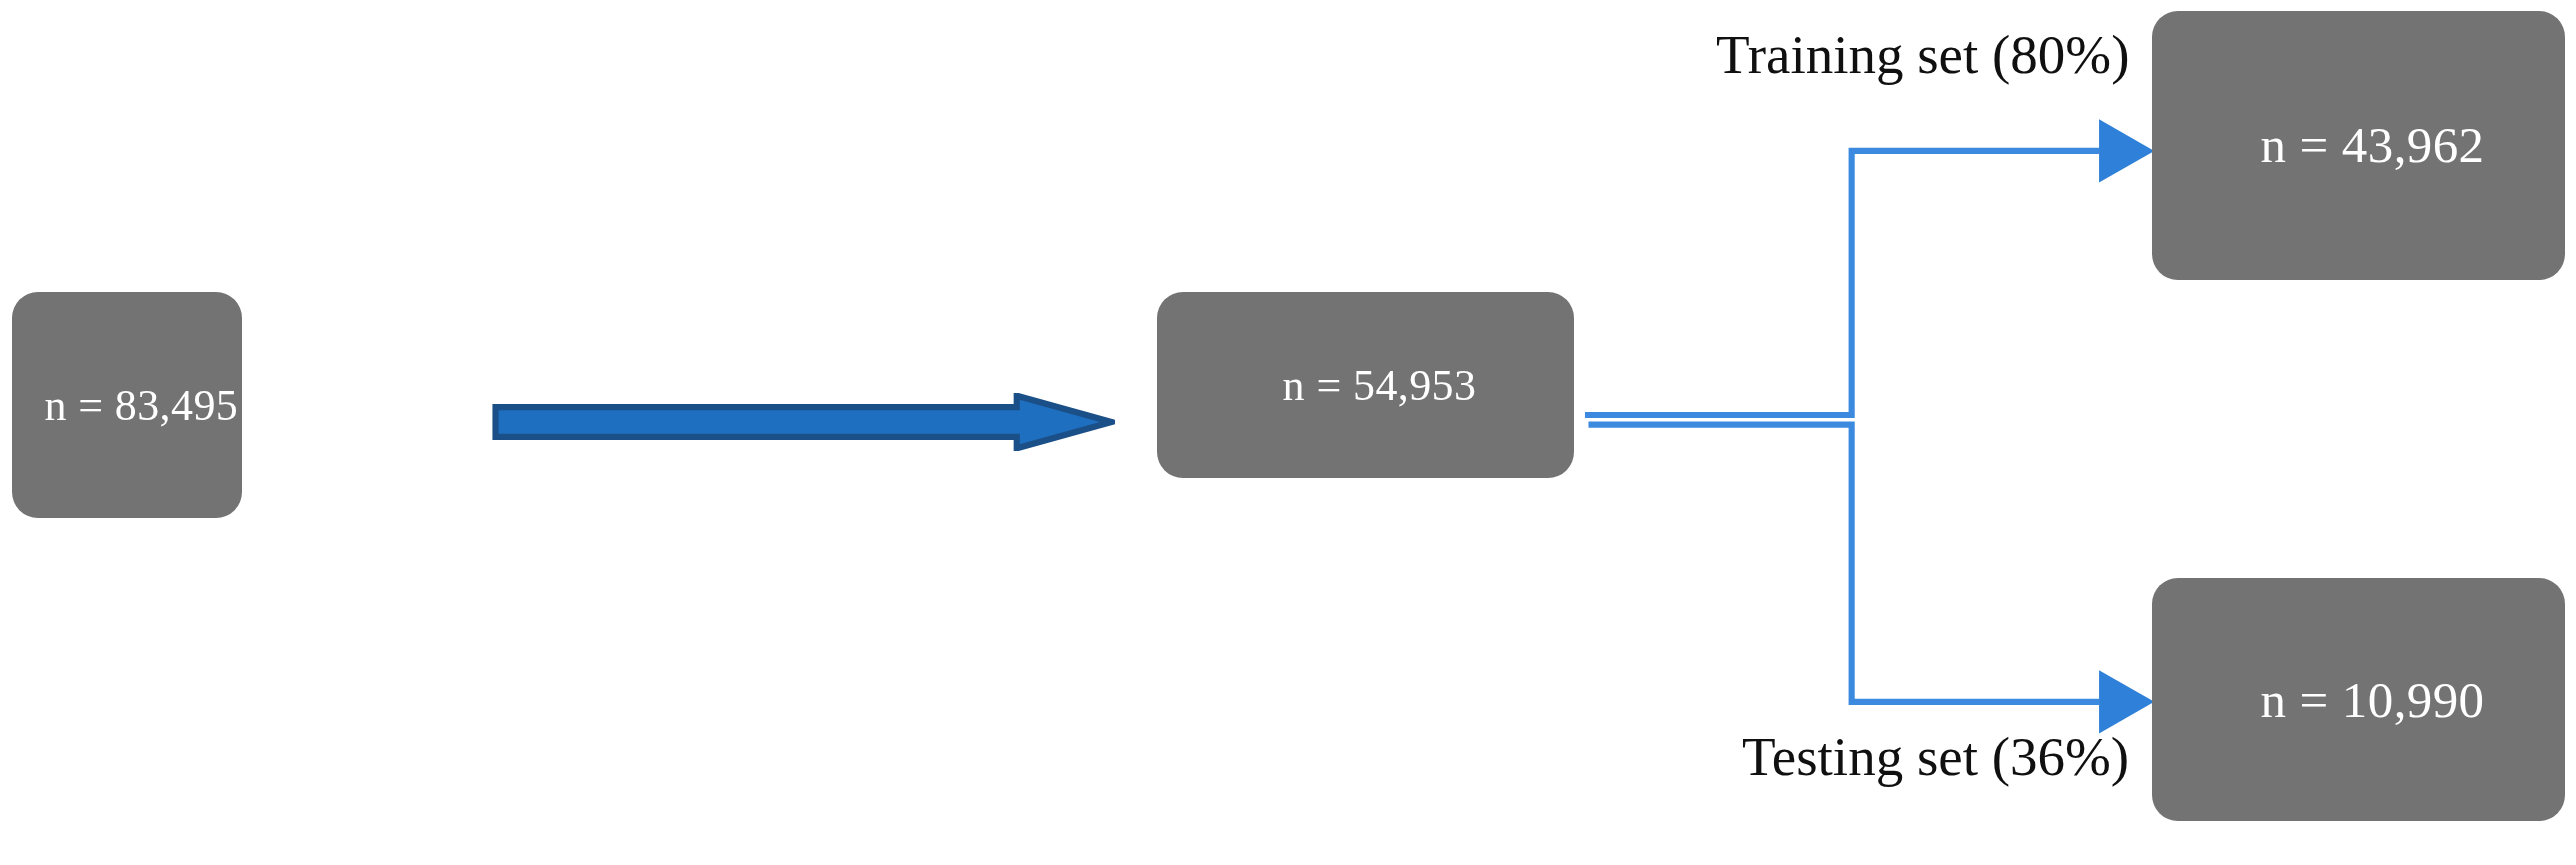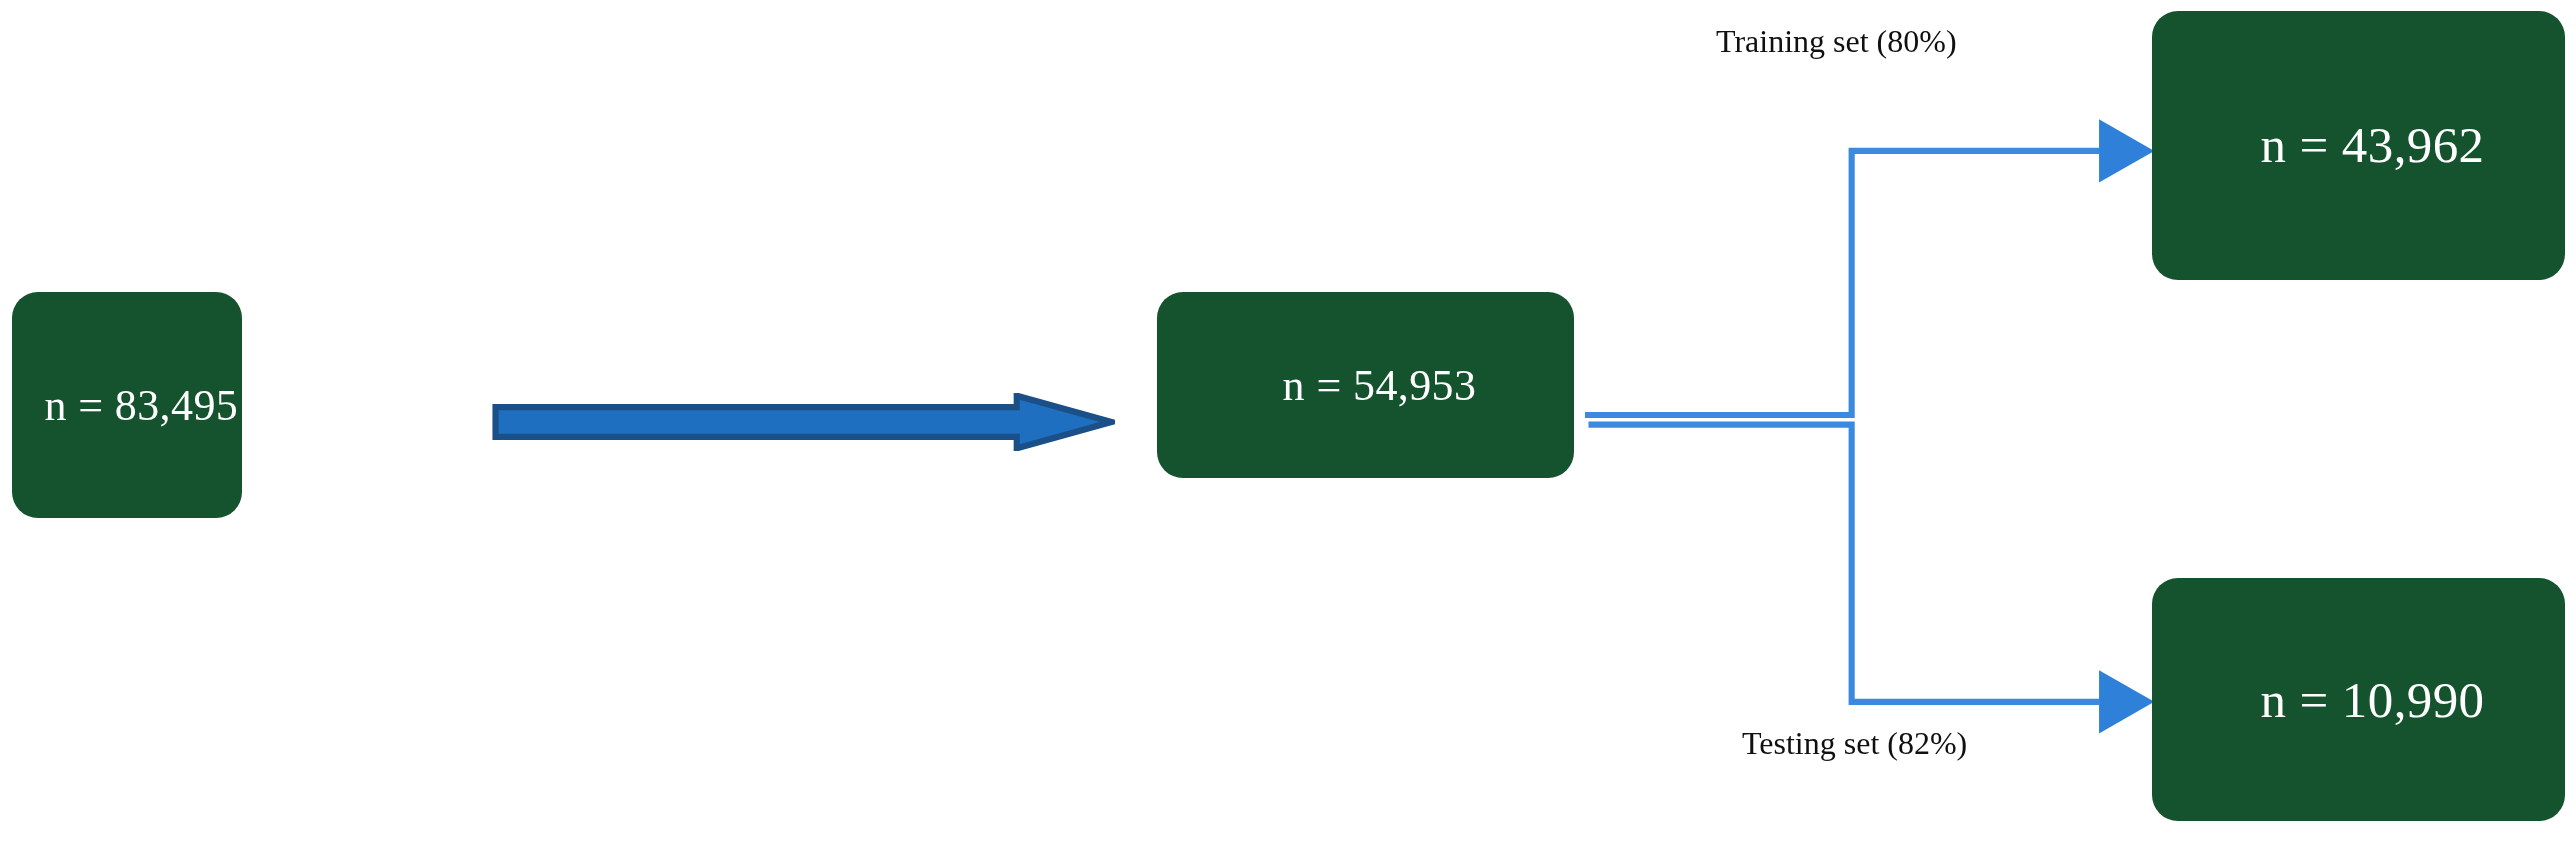--- a/index.html
+++ b/index.html
@@ -15,21 +15,21 @@
     position: relative;
     width: 2576px;
     height: 865px;
     background: #ffffff;
     overflow: hidden;
   }
 
   
   .node-box {
     position: absolute;
-    background: #14532d;
+    background: #737373;
     border-radius: 26px;
     display: flex;
     align-items: center;
     justify-content: center;
     box-sizing: border-box;
     padding-left: 28px;
   }
   .node-label {
     color: #ffffff;
     font-family: "Liberation Serif", "DejaVu Serif", serif;
@@ -77,21 +77,21 @@
     width: 2576px;
     height: 865px;
     pointer-events: none;
   }
 
   
   .branch-label {
     position: absolute;
     color: #101010;
     font-family: "Liberation Serif", "DejaVu Serif", serif;
-    font-size: 32px;
+    font-size: 55px;
     white-space: nowrap;
   }
   #label-training { left: 1716px; top: 23px; }
   #label-testing  { left: 1742px; top: 725px; }
 </style>
 </head>
 <body>
 
 <div id="canvas">
 
@@ -114,21 +114,21 @@
 
     <path d="M 1806,473 L 2110,473 L 2110,172 L 2392,172" fill="none" stroke="#3B8AE0" stroke-width="7" stroke-linejoin="miter" stroke-linecap="butt"></path>
     <polygon points="2392,136 2455,172 2392,208" fill="#2E80D8"></polygon>
 
     <path d="M 1810,484 L 2110,484 L 2110,800 L 2392,800" fill="none" stroke="#3B8AE0" stroke-width="7" stroke-linejoin="miter" stroke-linecap="butt"></path>
     <polygon points="2392,764 2455,800 2392,836" fill="#2E80D8"></polygon>
   </svg>
 
   <div class="branch-label" id="label-training">Training set (80%)</div>
 
-  <div class="branch-label" id="label-testing">Testing set (82%)</div>
+  <div class="branch-label" id="label-testing">Testing set (36%)</div>
 
   <div class="node-box" id="box-train">
     <span class="node-label">n = 43,962</span>
   </div>
 
   <div class="node-box" id="box-test">
     <span class="node-label">n = 10,990</span>
   </div>
 
 </div>

